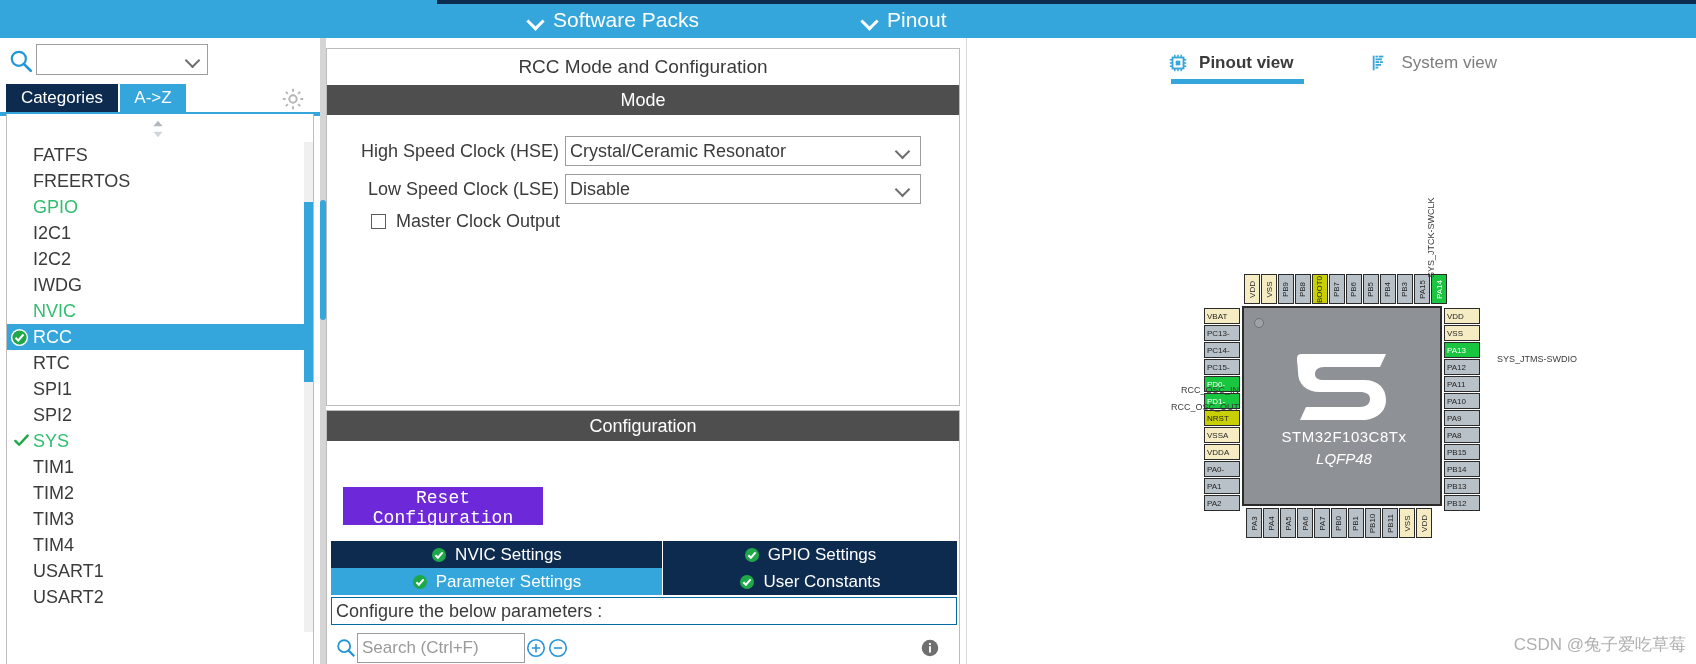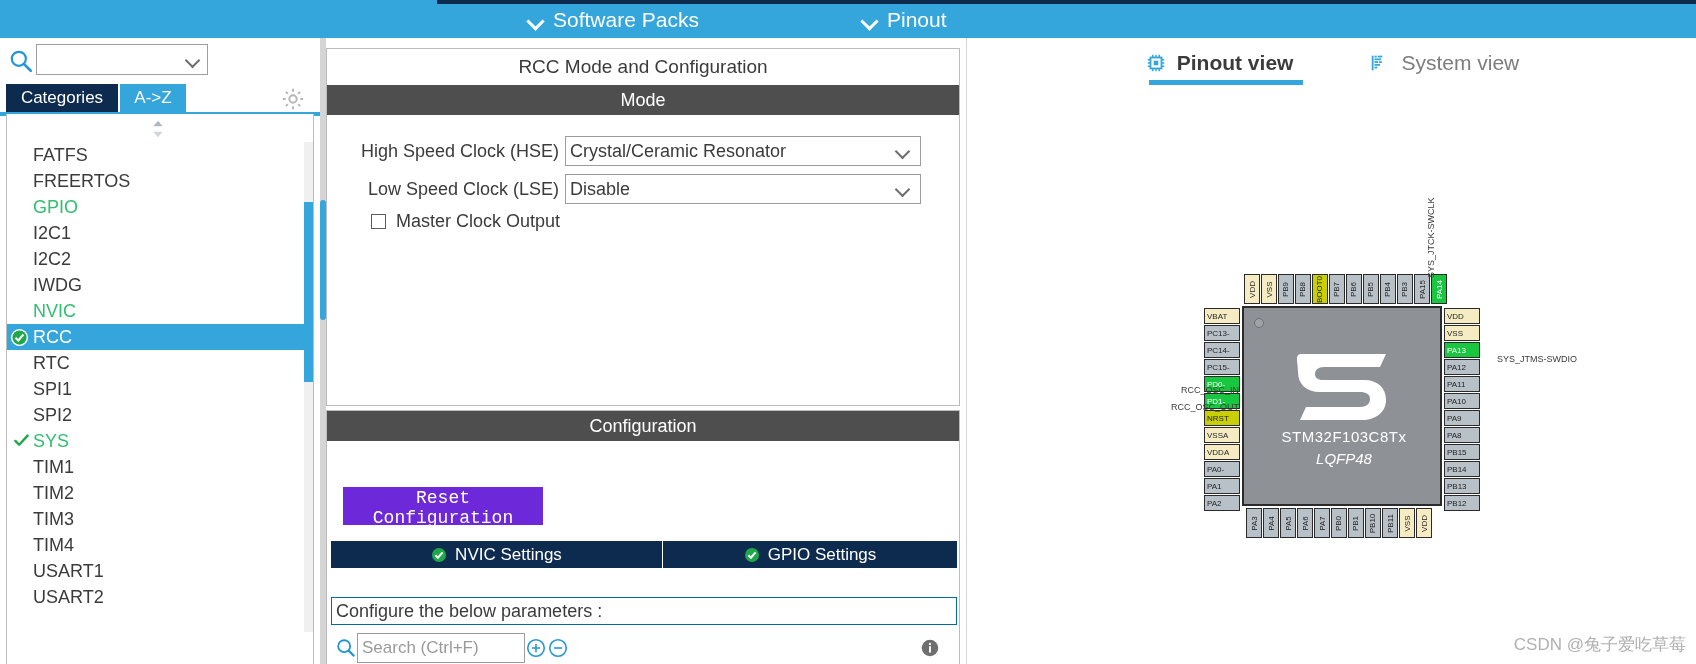--- a/index.html
+++ b/index.html
@@ -201,21 +201,21 @@
   #rightpanel {
     position:absolute; left:966px; top:38px; width:730px; height:626px;
     background:#ffffff; border-left:1px solid #d8d8d8;
   }
   #view-tabs {
     position:absolute; left:0; top:8px; width:730px; height:40px;
     display:flex; align-items:center; justify-content:center; gap:56px;
   }
   .view-tab {
     display:flex; align-items:center; gap:10px; position:relative;
-    padding:4px 10px 10px 10px; font-size:21px; cursor:default;
+    padding:4px 10px 10px 10px; font-size:17px; cursor:default;
   }
   .view-tab.active { color:#3b3b3b; font-weight:bold; }
   .view-tab.inactive { color:#7d7d7d; }
   .view-tab.active::after {
     content:""; position:absolute; left:14px; right:0px; bottom:0;
     height:5px; background:#34a6db;
   }
 
   
   #chip-wrap { position:absolute; left:0; top:0; width:730px; height:626px; }
@@ -393,20 +393,36 @@
           <span>NVIC Settings</span>
         </div>
         <div class="cfg-tab w-right">
           <svg class="dot-check" viewBox="0 0 16 16">
             <circle cx="8" cy="8" r="7" fill="#1fa84a"></circle>
             <path d="M4.4 8.2 L6.9 10.7 L11.6 5.4" fill="none" stroke="#ffffff" stroke-width="2"></path>
           </svg>
           <span>GPIO Settings</span>
         </div>
       </div>
+      <div class="cfg-tab-row">
+        <div class="cfg-tab active w-left">
+          <svg class="dot-check" viewBox="0 0 16 16">
+            <circle cx="8" cy="8" r="7" fill="#1fa84a"></circle>
+            <path d="M4.4 8.2 L6.9 10.7 L11.6 5.4" fill="none" stroke="#ffffff" stroke-width="2"></path>
+          </svg>
+          <span>Parameter Settings</span>
+        </div>
+        <div class="cfg-tab w-right">
+          <svg class="dot-check" viewBox="0 0 16 16">
+            <circle cx="8" cy="8" r="7" fill="#1fa84a"></circle>
+            <path d="M4.4 8.2 L6.9 10.7 L11.6 5.4" fill="none" stroke="#ffffff" stroke-width="2"></path>
+          </svg>
+          <span>User Constants</span>
+        </div>
+      </div>
     </div>
 
     <div id="cfg-hint">Configure the below parameters :</div>
 
     <div id="param-searchrow">
       <svg class="circ-icon" viewBox="0 0 24 24">
         <circle cx="10" cy="10" r="6.5" fill="none" stroke="#2196d6" stroke-width="2"></circle>
         <line x1="14.6" y1="14.6" x2="21" y2="21" stroke="#2196d6" stroke-width="2.4"></line>
       </svg>
       <div id="param-search-field">Search (Ctrl+F)</div>

